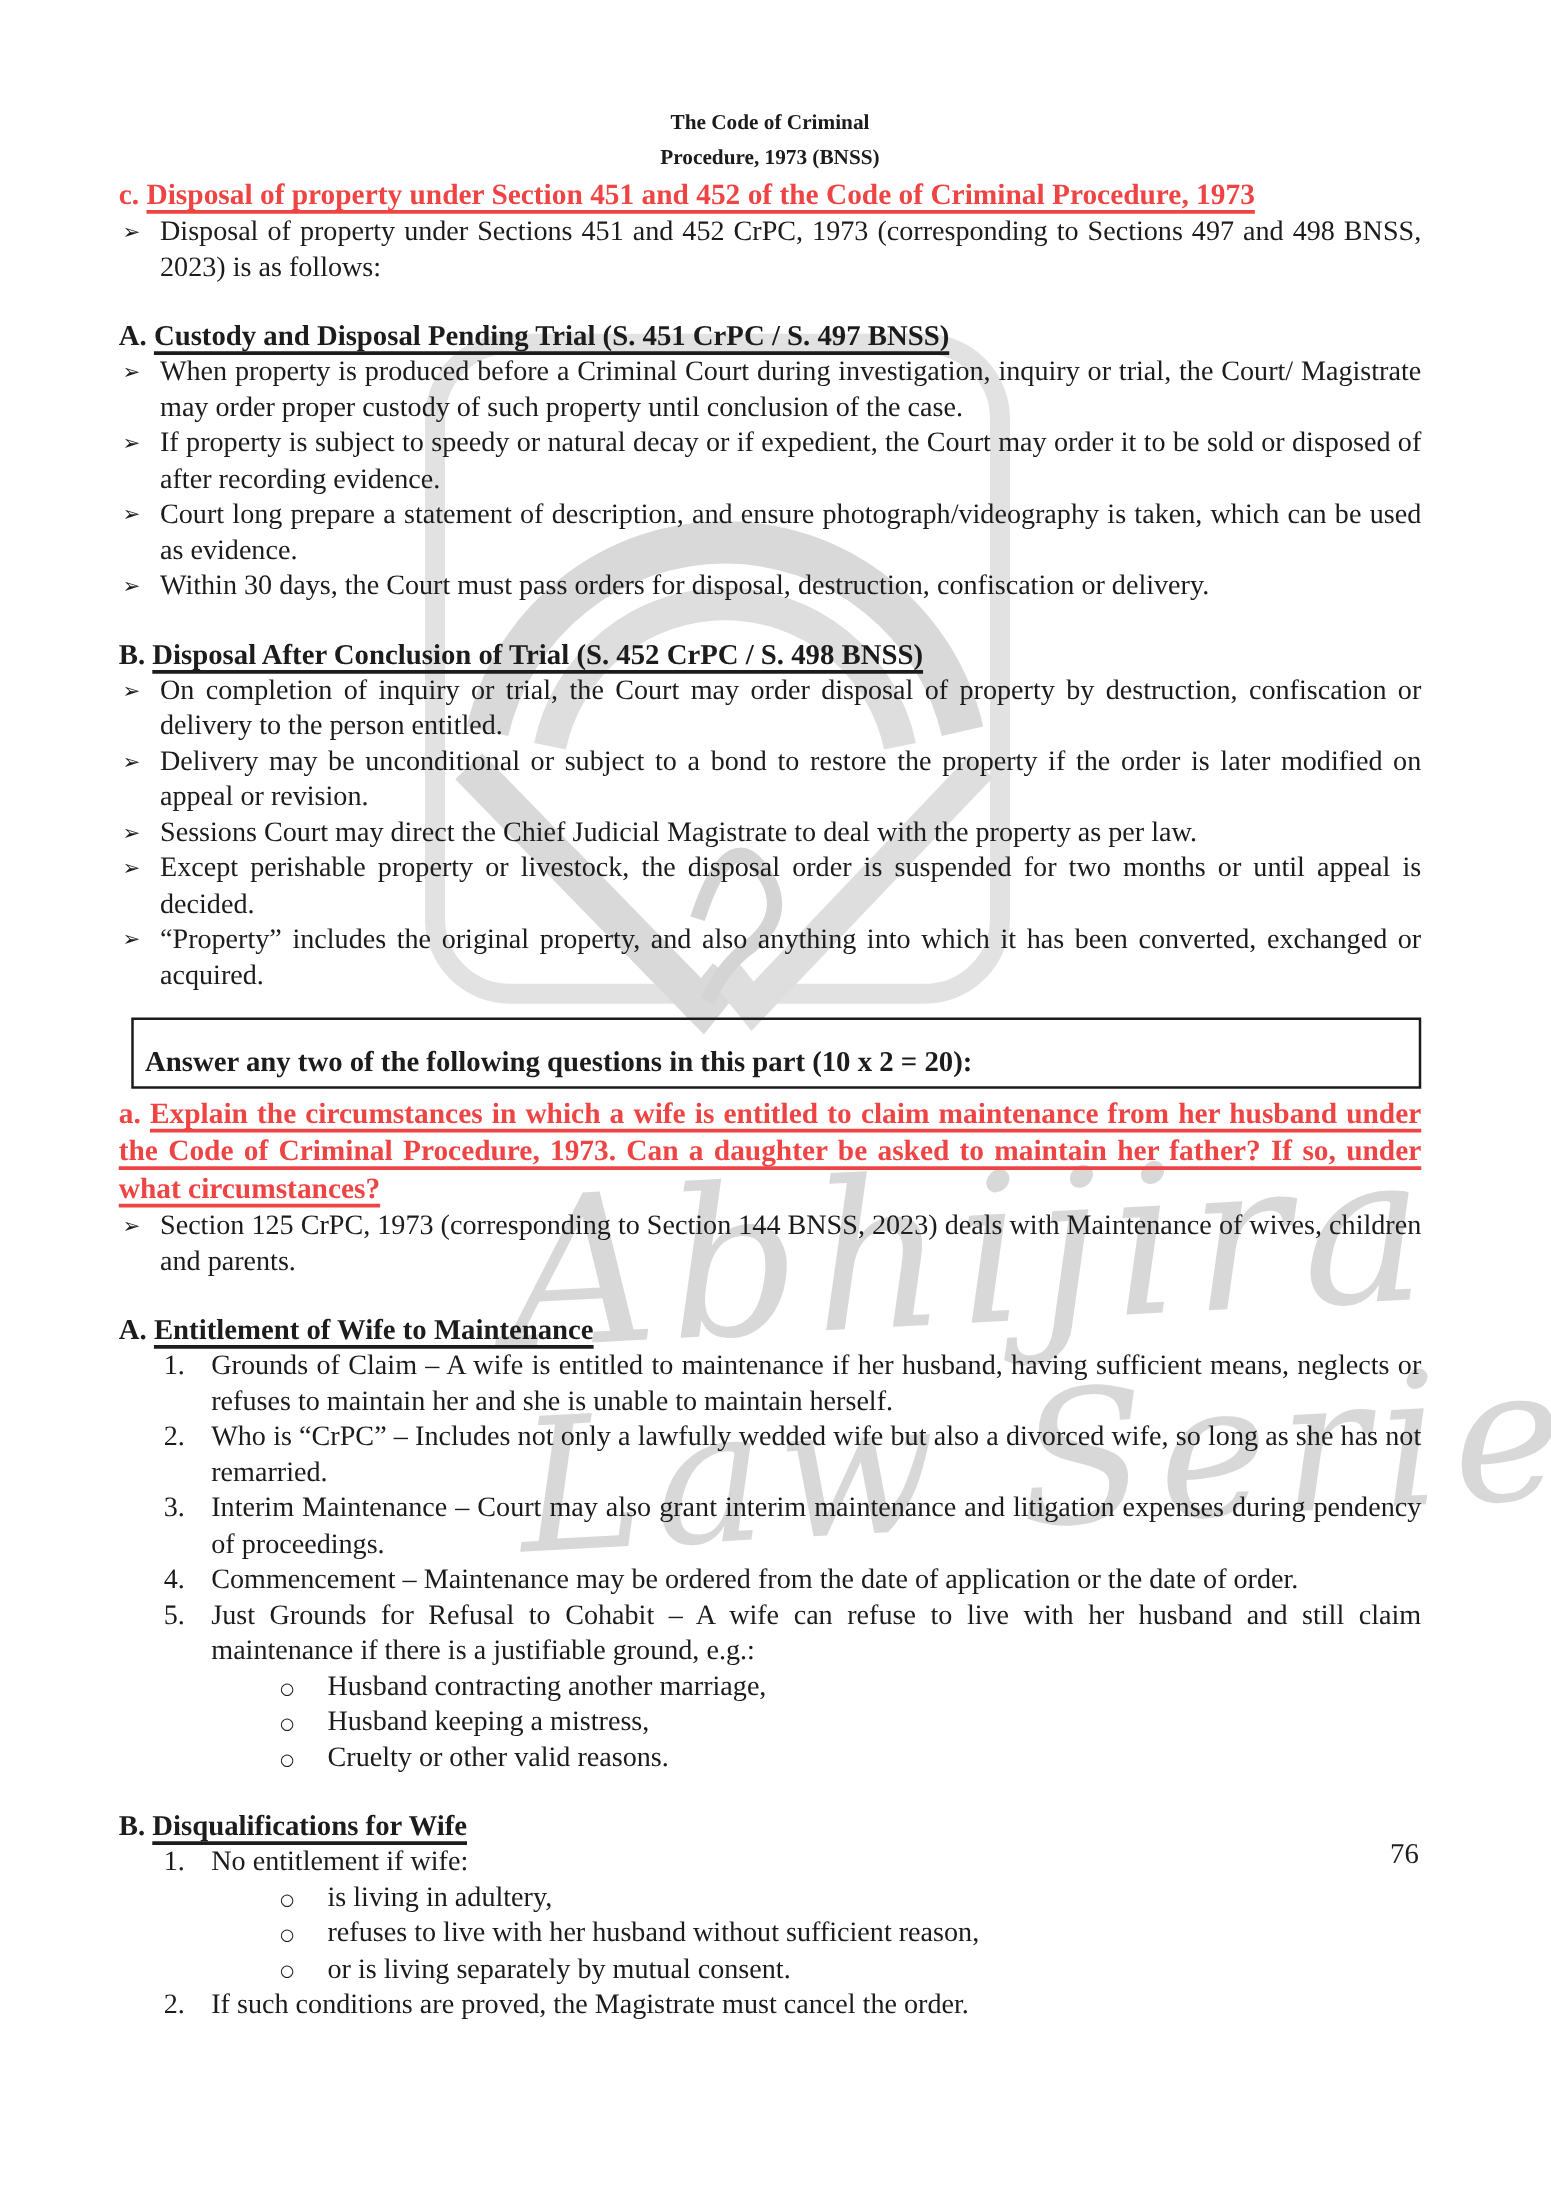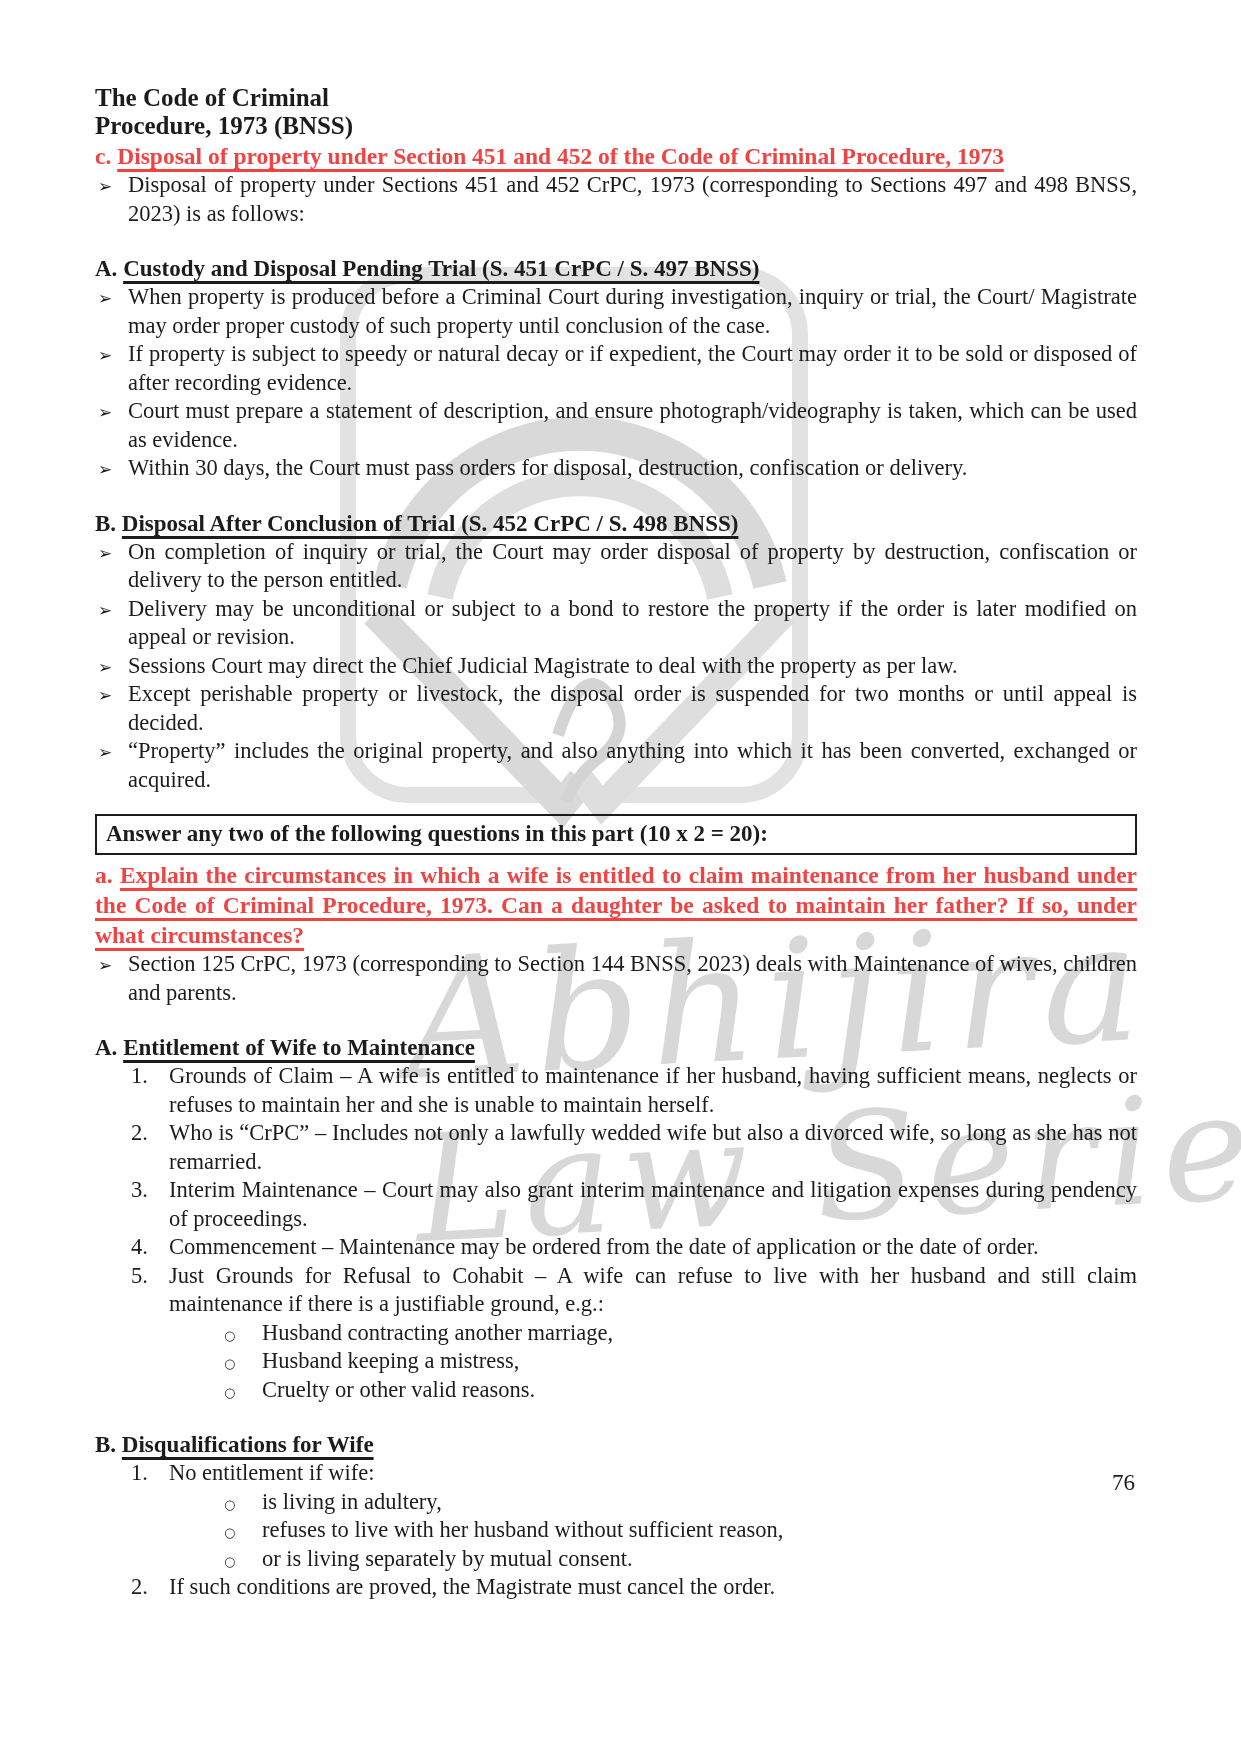--- a/index.html
+++ b/index.html
@@ -22,23 +22,23 @@
     letter-spacing:10px;
   }
   .wm-word1{left:405px;top:905px;font-size:165px;transform:rotate(-3deg);}
   .wm-word2{left:415px;top:1080px;font-size:148px;transform:rotate(-3deg);}
   
   .content{
     position:relative;z-index:1;
     padding:84px 104px 0 95px;
   }
   .doc-header{
-    text-align:left;
-    font-weight:bold;
-    font-size:25px;
+    text-align:center;
+    font-weight:bold;
+    font-size:17px;
     line-height:28px;
   }
   .q-heading{
     font-weight:bold;
     font-size:23.5px;
     line-height:30px;
     color:#ef4444;
     text-align:justify;
     margin-top:1px;
   }
@@ -82,22 +82,22 @@
     line-height:28.5px;
   }
   .sub-item .mk{
     position:absolute;left:129px;top:3px;
     font-family:"DejaVu Sans", sans-serif;
     font-size:13px;
   }
   .b{font-weight:normal;}
   .answer-box{
     border:2.5px solid #1b1b1b;
-    margin:20px 0 5px 0;
-    padding:3px 9px 5px 9px;
+    margin:20px 0 5px 10px;
+    padding:19px 9px 5px 9px;
     font-weight:bold;
     font-size:23px;
     line-height:29px;
   }
   .pagenum{
     position:absolute;
     right:106px;top:1470px;
     font-size:23px;z-index:1;
   }
   
@@ -144,21 +144,21 @@
     <div class="bullet">
       <span class="mk">➢</span>
       <span><span>When property is produced before a Criminal Court during investigation, inquiry or trial, the Court/ Magistrate may order proper </span><span class="b">custody</span><span> of such property until conclusion of the case.</span></span>
     </div>
     <div class="bullet">
       <span class="mk">➢</span>
       <span><span>If property is subject to </span><span class="b">speedy or natural decay</span><span> or if expedient, the Court may order it to be </span><span class="b">sold or disposed of</span><span> after recording evidence.</span></span>
     </div>
     <div class="bullet">
       <span class="mk">➢</span>
-      <span><span>Court must prepare a </span><span class="b">statement of description</span><span>, and ensure </span><span class="b">photograph/videography</span><span> is taken, which can be used as evidence.</span></span>
+      <span><span>Court long prepare a </span><span class="b">statement of description</span><span>, and ensure </span><span class="b">photograph/videography</span><span> is taken, which can be used as evidence.</span></span>
     </div>
     <div class="bullet">
       <span class="mk">➢</span>
       <span><span>Within </span><span class="b">30 days</span><span>, the Court must pass orders for disposal, destruction, confiscation or delivery.</span></span>
     </div>
 
     <div class="part-heading">
       <span>B.</span>
       <span class="u">Disposal After Conclusion of Trial (S. 452 CrPC / S. 498 BNSS)</span>
     </div>

